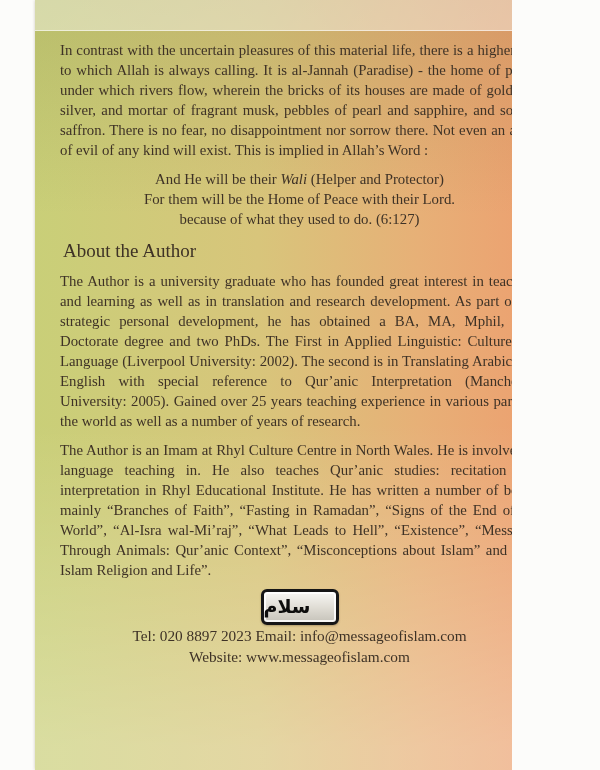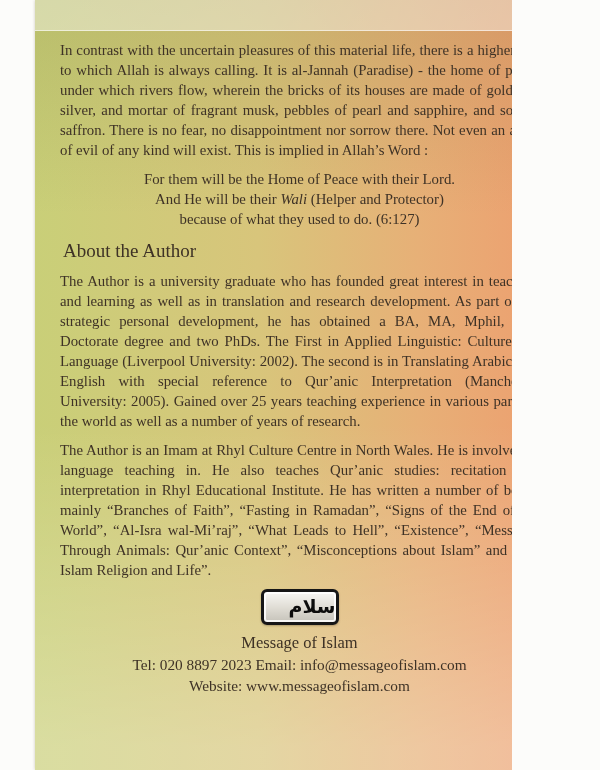--- a/index.html
+++ b/index.html
@@ -83,21 +83,21 @@
   }
   .logo {
     display: inline-block;
     width: 72px;
     height: 30px;
     line-height: 28px;
     border: 3px solid #161616;
     border-radius: 6px;
     background: linear-gradient(180deg, #f8f7f4 0%, #dedbd3 55%, #c6c3ba 100%);
     box-shadow: inset 0 0 0 2px rgba(255,255,255,0.85), 0 1px 2px rgba(80,60,30,0.35);
-    text-align: right;
+    text-align: left;
   }
   .logo-text {
     font-family: "DejaVu Sans", sans-serif;
     font-weight: bold;
     font-size: 19px;
     color: #0d0d0d;
   }
   .org {
     font-size: 16.5px;
     line-height: 22px;
@@ -113,38 +113,37 @@
 
 <div class="page">
   <div class="cover">
     <div class="top-strip"></div>
     <div class="crease"></div>
     <div class="content">
 
       <p class="body-text">In contrast with the uncertain pleasures of this material life, there is a higher life to which Allah is always calling. It is al-Jannah (Paradise) - the home of peace under which rivers flow, wherein the bricks of its houses are made of gold and silver, and mortar of fragrant musk, pebbles of pearl and sapphire, and soil of saffron. There is no fear, no disappointment nor sorrow there. Not even an atom of evil of any kind will exist. This is implied in Allah’s Word :</p>
 
       <div class="quote">
-        <div>For them will be the Home of Peace with their Lord.</div>
         <div>
           <span>And He will be their </span><em>Wali</em><span> (Helper and Protector)</span>
         </div>
+        <div>For them will be the Home of Peace with their Lord.</div>
         <div>because of what they used to do. (6:127)</div>
       </div>
 
 
       <h2 class="about-heading">About the Author</h2>
 
       <p class="body-text">The Author is a university graduate who has founded great interest in teaching and learning as well as in translation and research development. As part of his strategic personal development, he has obtained a BA, MA, Mphil, Post Doctorate degree and two PhDs. The First in Applied Linguistic: Culture and Language (Liverpool University: 2002). The second is in Translating Arabic into English with special reference to Qur’anic Interpretation (Manchester University: 2005). Gained over 25 years teaching experience in various parts of the world as well as a number of years of research.</p>
 
       <p class="body-text bio-2">The Author is an Imam at Rhyl Culture Centre in North Wales. He is involved in language teaching in. He also teaches Qur’anic studies: recitation and interpretation in Rhyl Educational Institute. He has written a number of books mainly “Branches of Faith”, “Fasting in Ramadan”, “Signs of the End of the World”, “Al-Isra wal-Mi’raj”, “What Leads to Hell”, “Existence”, “Messages Through Animals: Qur’anic Context”, “Misconceptions about Islam” and “Al-Islam Religion and Life”.</p>
 
       <div class="footer">
         <div class="logo">
           <span class="logo-text">سلام</span>
         </div>
-        <div class="org">Message of Islam</div>
         <div class="contact">Tel: 020 8897 2023 Email: info@messageofislam.com</div>
         <div class="website">Website: www.messageofislam.com</div>
       </div>
 
     </div>
   </div>
 </div>
 
 </body></html>

